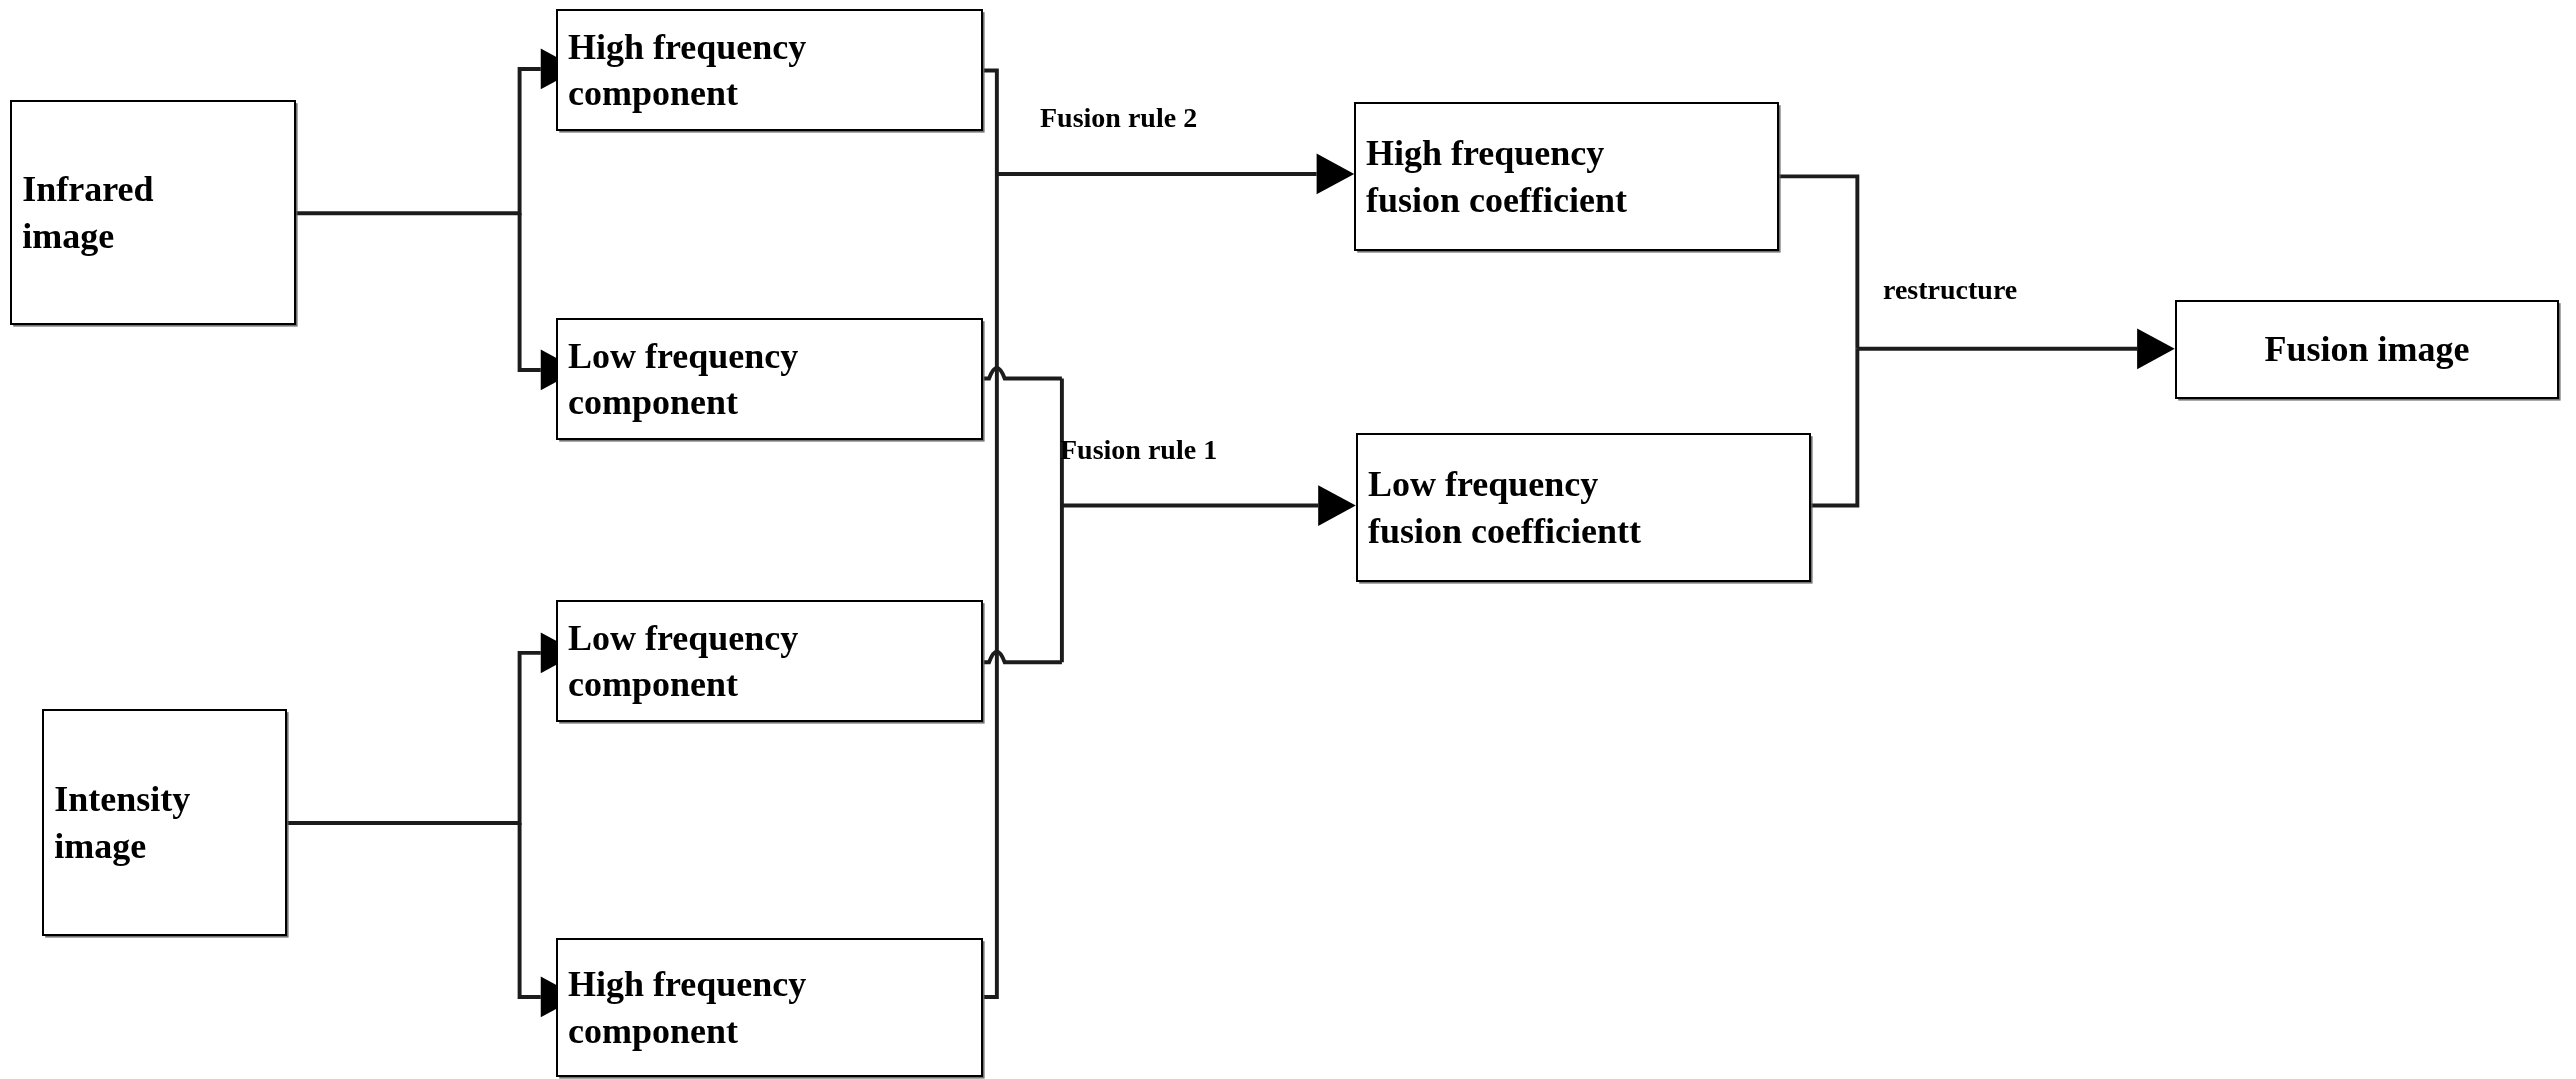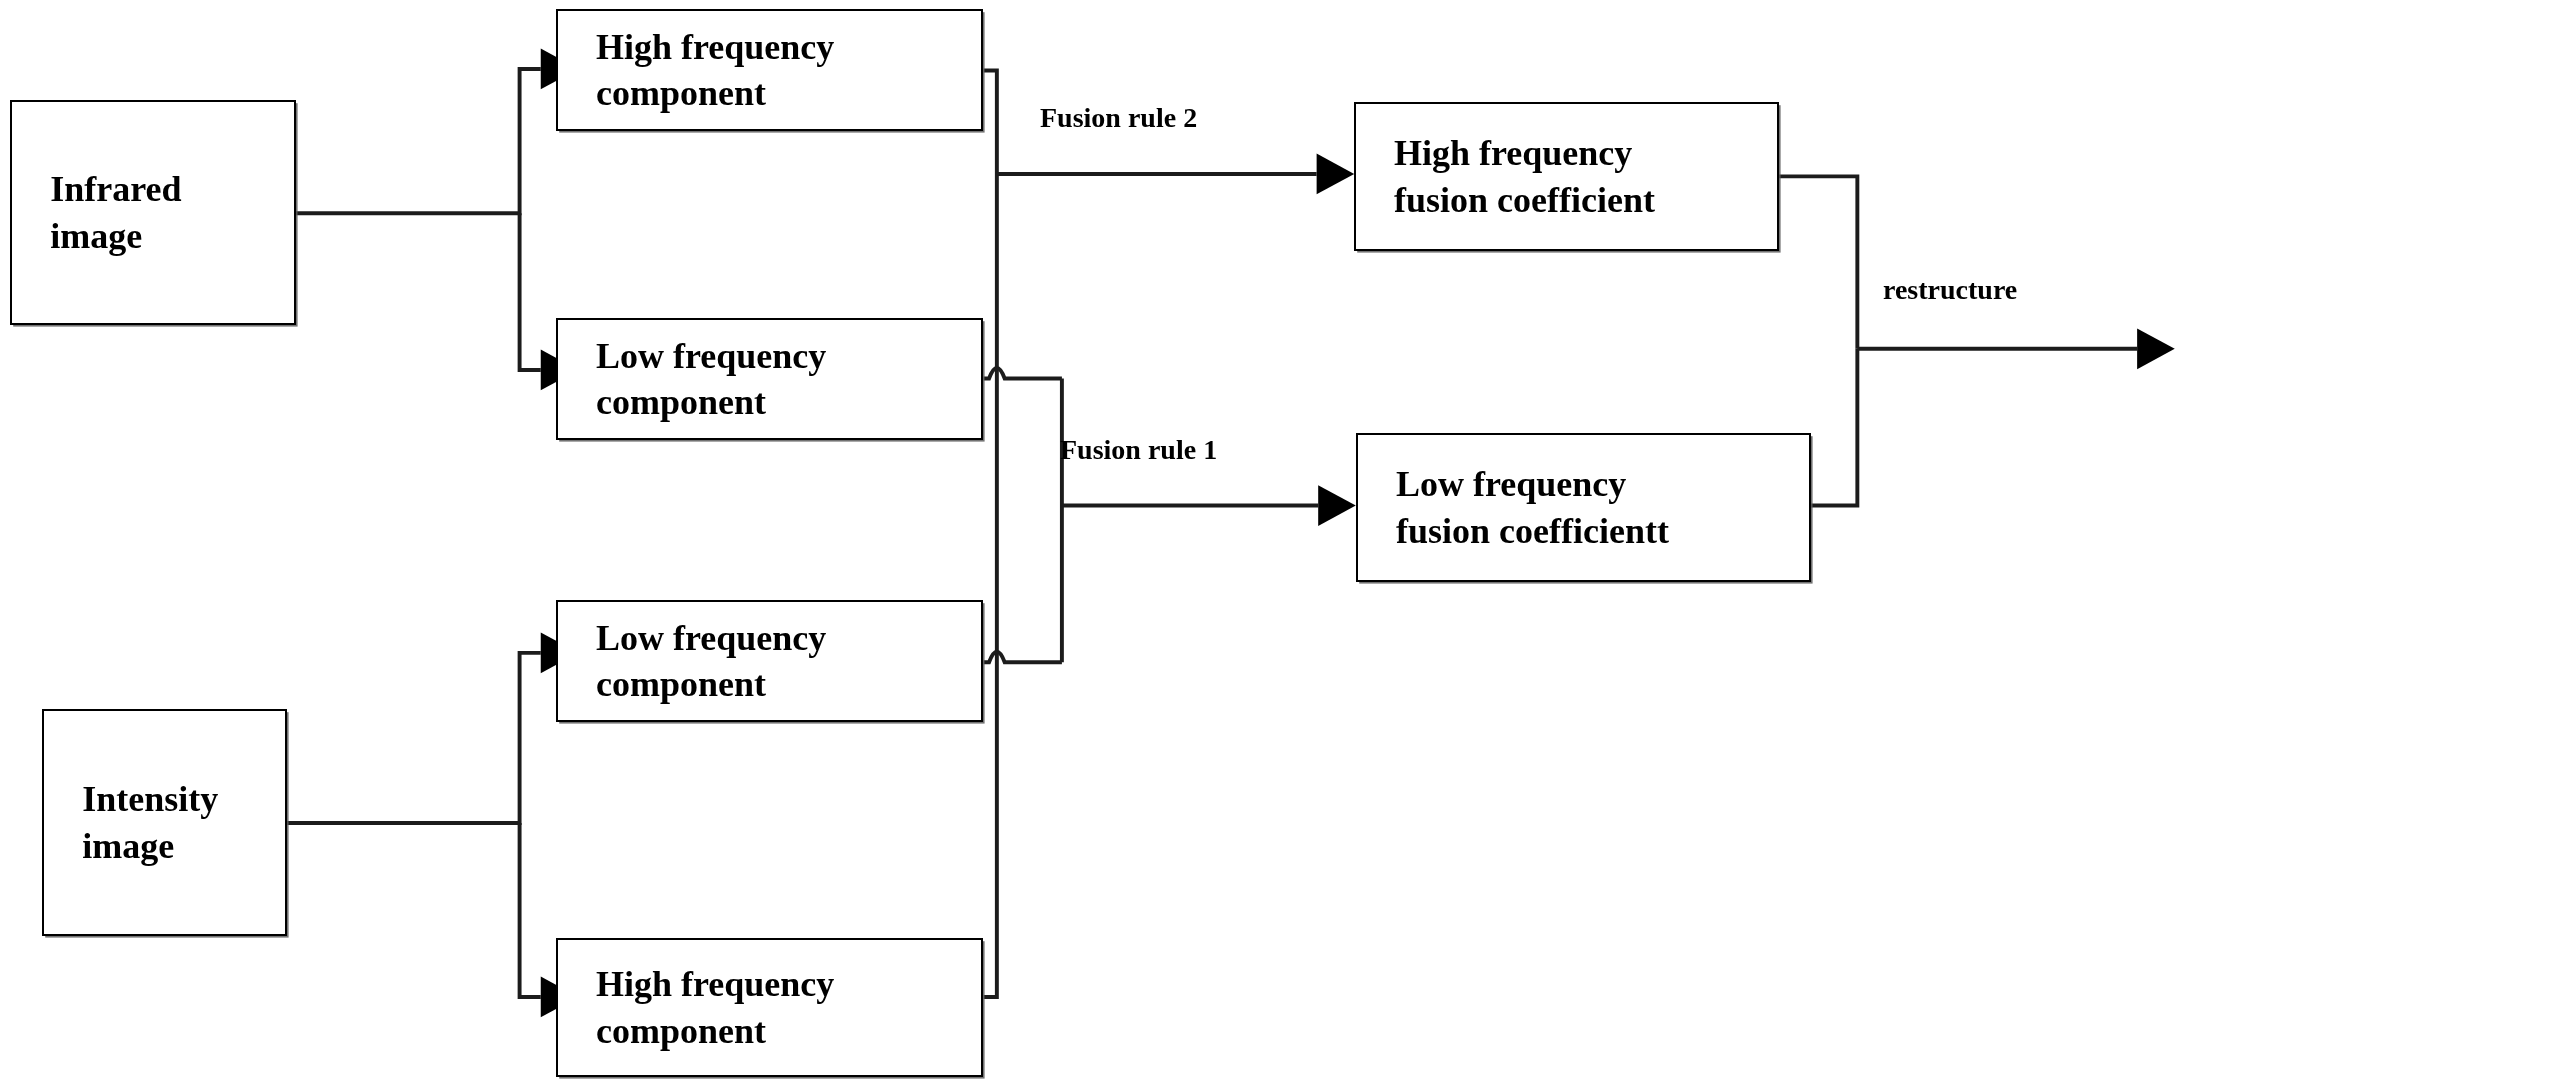--- a/index.html
+++ b/index.html
@@ -24,21 +24,21 @@
     align-items: center;
     justify-content: flex-start;
     z-index: 5;
     box-shadow: 2.4px 2.4px 0 -0.8px rgba(90,90,90,0.85);
   }
   .node .label {
     font-weight: bold;
     font-size: 36px;
     line-height: 1.28;
     color: #000000;
-    padding-left: 38px;
+    padding-left: 10px;
     padding-right: 11px;
     text-align: left;
     white-space: pre-line;
   }
   .node.centered .label {
     padding-left: 0;
     padding-right: 0;
     width: 100%;
     text-align: center;
   }
@@ -139,20 +139,23 @@
   <div class="node" style="left:1354px; top:102px; width:425px; height:149px;">
     <span class="label">High frequency
 fusion coefficient</span>
   </div>
 
   <div class="node" style="left:1356px; top:433px; width:455px; height:149px;">
     <span class="label">Low frequency
 fusion coefficientt</span>
   </div>
 
+  <div class="node centered" style="left:2175px; top:300px; width:384px; height:99px;">
+    <span class="label">Fusion image</span>
+  </div>
 
   <div class="edge-label" style="left:1040px; top:102px;">Fusion rule 2</div>
 
   <div class="edge-label" style="left:1060px; top:434px;text-align:right;">Fusion rule 1</div>
 
   <div class="edge-label" style="left:1883px; top:274px;">restructure</div>
 
 </div>
 
 

